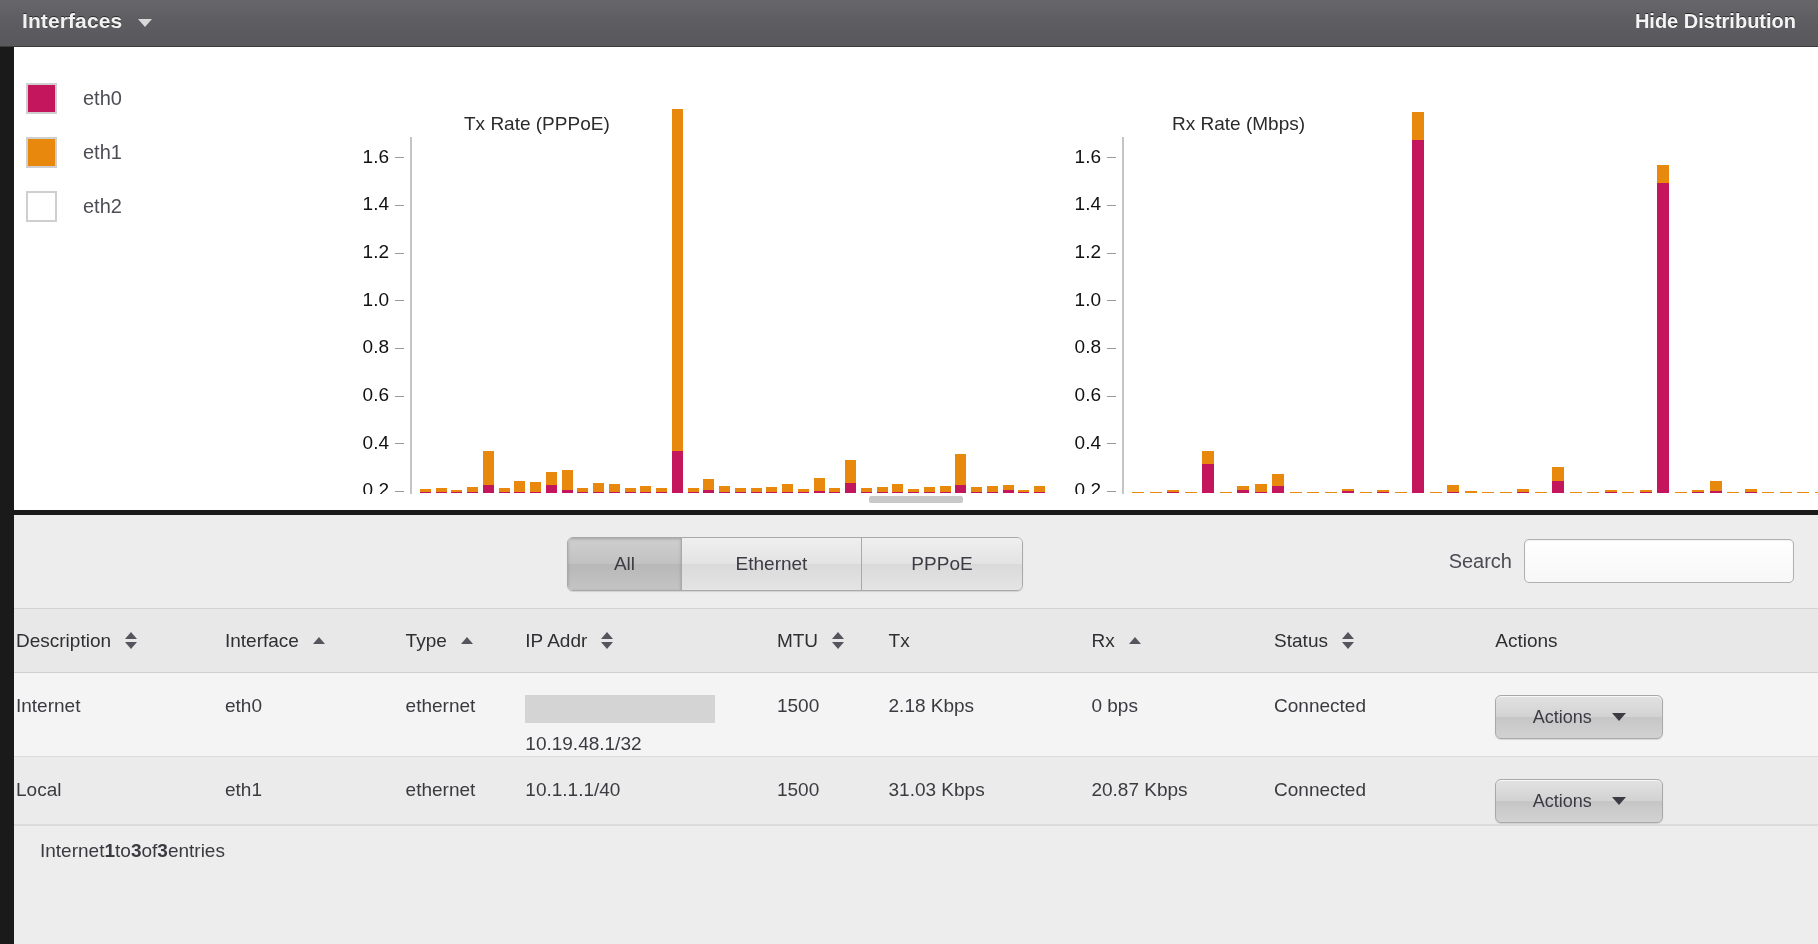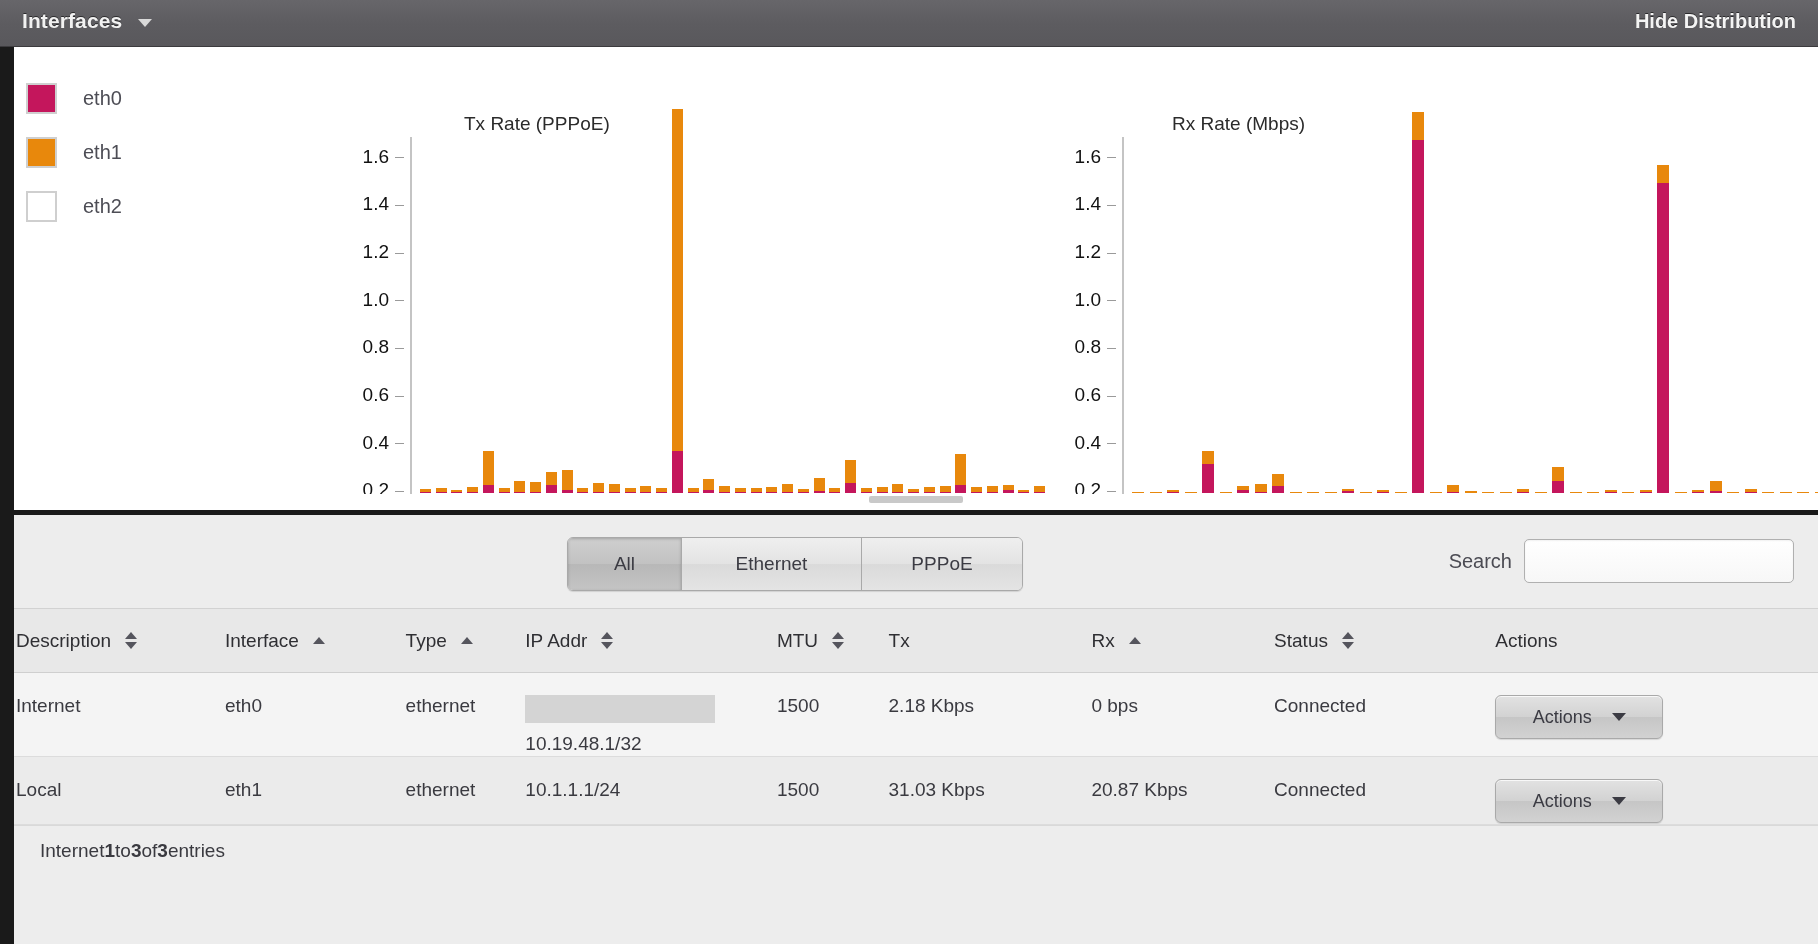--- a/index.html
+++ b/index.html
@@ -808,21 +808,21 @@
             <div class="btn actions-btn">
               <span>Actions</span>
               <span class="caret-sm"></span>
             </div>
           </td>
         </tr>
         <tr class="alt">
           <td>Local</td>
           <td>eth1</td>
           <td>ethernet</td>
-          <td>10.1.1.1/24</td>
+          <td>10.1.1.1/40</td>
           <td>1500</td>
           <td>31.03 Kbps</td>
           <td>20.87 Kbps</td>
           <td class="status-connected">Connected</td>
           <td class="actions-cell">
             <div class="btn actions-btn">
               <span>Actions</span>
               <span class="caret-sm"></span>
             </div>
           </td>

